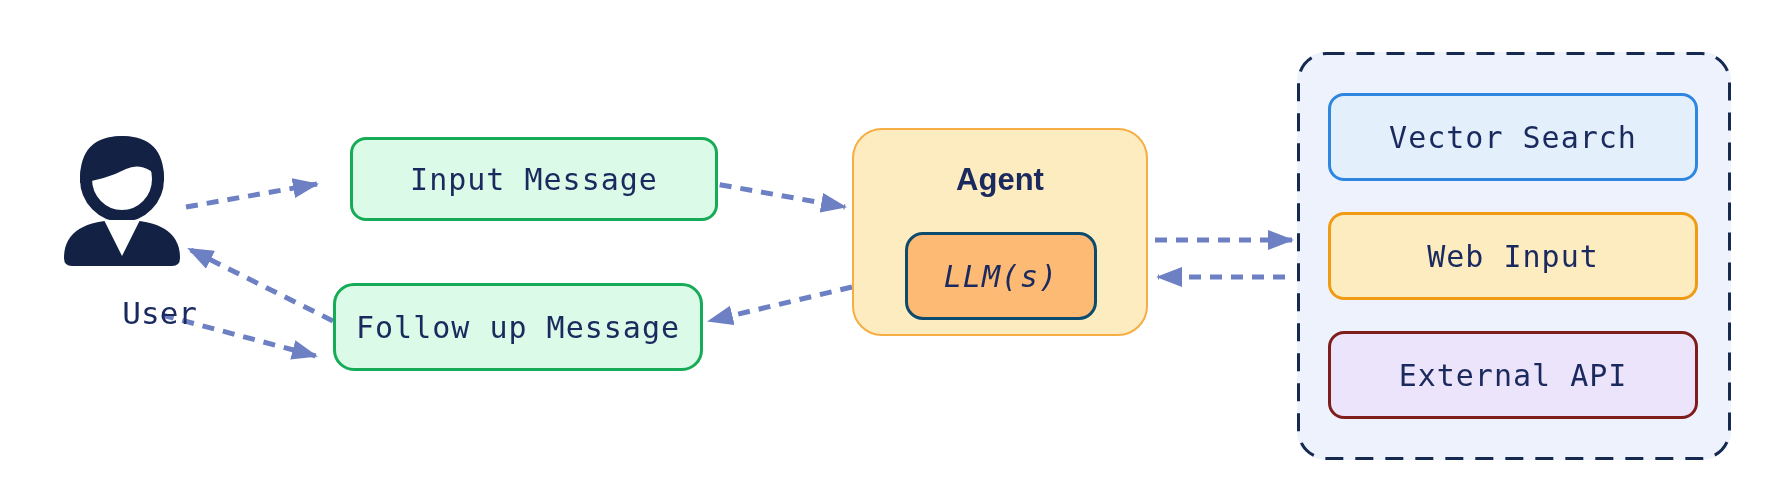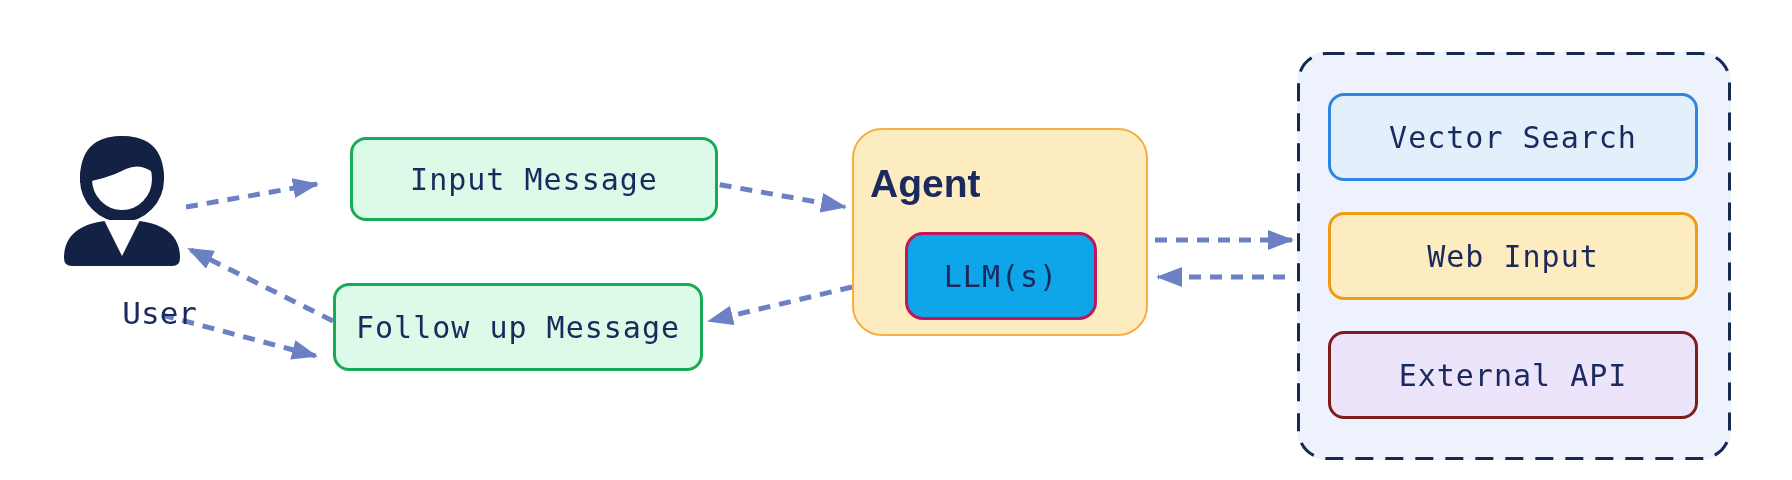--- a/index.html
+++ b/index.html
@@ -34,47 +34,48 @@
     font-weight: 500;
     letter-spacing: 1px;
     white-space: nowrap;
   }
   .node-green {
     background: #dcfae8;
     border: 3px solid #16ab56;
     border-radius: 16px;
   }
   .input-box    { left: 327px; top: 137px; width: 368px; height: 84px; margin-left: 23px; }
-  .followup-box { left: 333px; top: 283px; width: 370px; height: 88px; }
+  .followup-box { left: 333px; top: 283px; width: 370px; height: 88px; border-radius: 21px; }
 
   .agent-box {
     position: absolute;
     left: 852px; top: 128px;
     width: 296px; height: 208px;
     background: #fcecc0;
     border: 2.5px solid #f6ad42;
     border-radius: 30px;
     box-sizing: border-box;
   }
   .agent-title {
     position: absolute;
     left: 0; top: 32px;
     width: 100%;
+    text-align: center;
     font-family: "Liberation Sans", sans-serif;
     font-weight: 700;
-    font-size: 39px;
+    font-size: 31px;
     color: #1a295e;
-    padding-left: 16px;
   }
   .llm-box {
     left: 51px; top: 102px;
     width: 192px; height: 88px;
-    background: #0ea5e9;
-    border: 3px solid #be185d;
+    background: #fdba74;
+    border: 3px solid #0c4a6e;
     border-radius: 18px;
+    font-style: italic;
   }
 
   .tools-box {
     position: absolute;
     left: 1297px; top: 36px;
     width: 434px; height: 408px;
     background: #edf2fc;
     border-radius: 28px;
     margin-top: 16px;
   }

